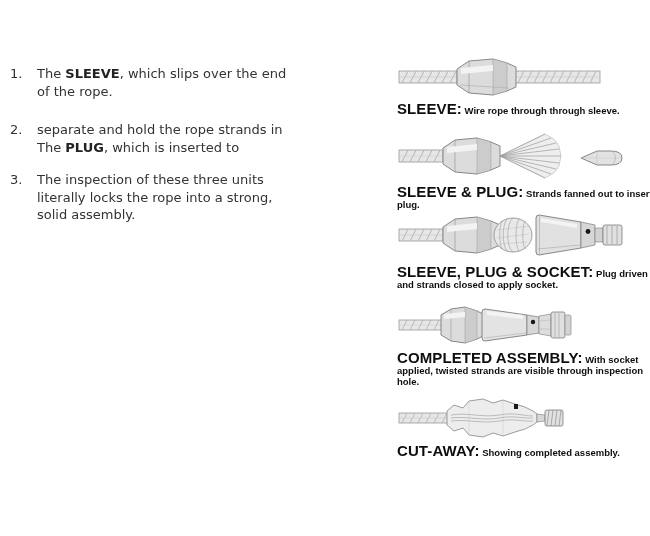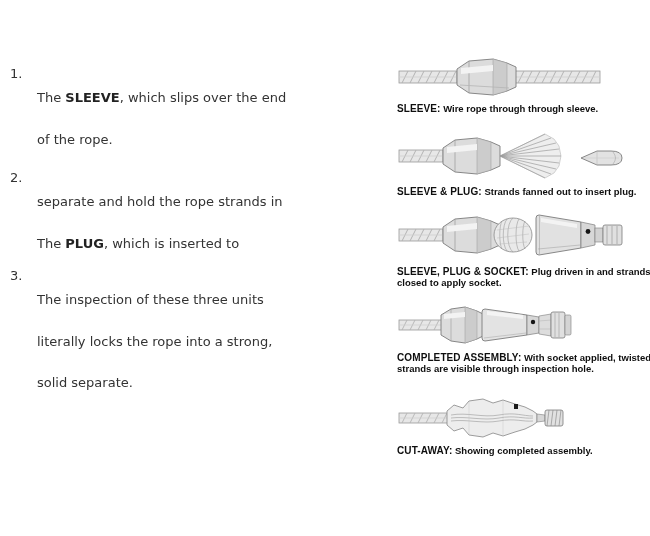--- a/index.html
+++ b/index.html
@@ -6,32 +6,32 @@
   .canvas{
     position:relative;width:650px;height:536px;background:#ffffff;
     font-family:"DejaVu Sans", sans-serif;overflow:hidden;
   }
   
   .steps{position:absolute;left:10px;top:65px;color:#333333;font-size:13px;}
   .step{display:flex;}
   .step.s1{margin-bottom:21px;}
   .step.s2{margin-bottom:15px;}
   .num{flex:0 0 27px;line-height:17.5px;}
-  .ln{white-space:nowrap;line-height:17.5px;margin-top:24px;}
+  .ln{white-space:nowrap;line-height:17.5px;}
   .kw{font-weight:bold;color:#222222;}
   
   .fig{position:absolute;left:397px;margin:0;}
   .fig1{top:55px;} .fig2{top:130px;} .fig3{top:208px;} .fig4{top:302px;} .fig5{top:395px;}
   .fig svg{display:block;}
   .figcap{
     margin-top:4px;width:262px;
     font-family:"Liberation Sans", sans-serif;font-weight:bold;
     color:#0e0e0e;font-size:9.5px;line-height:11px;
   }
-  .cap-label{font-size:10px;letter-spacing:0.1px;}
+  .cap-label{font-size:15px;letter-spacing:0.1px;}
 </style>
 </head>
 <body>
 
 <div class="canvas">
 
   <div class="steps">
 
     <div class="step s1">
       <span class="num">1.</span>
@@ -47,21 +47,21 @@
         <div class="ln">separate and hold the rope strands in</div>
         <div class="ln"><span>The </span><span class="kw">PLUG</span><span>, which is inserted to</span></div>
       </div>
     </div>
 
     <div class="step s3">
       <span class="num">3.</span>
       <div>
         <div class="ln">The inspection of these three units</div>
         <div class="ln">literally locks the rope into a strong,</div>
-        <div class="ln">solid separate.</div>
+        <div class="ln">solid assembly.</div>
       </div>
     </div>
   </div>
 
   <figure class="fig fig1">
     <svg width="205" height="44" viewBox="0 0 205 44">
       <g>
         <rect x="2" y="16" width="58" height="12" fill="#e7e7e7" stroke="#9a9a9a" stroke-width="0.8"></rect>
         <path d="M5 28l6 -12m2 12l6 -12m2 12l6 -12m2 12l6 -12m2 12l6 -12m2 12l6 -12m2 12l6 -12" stroke="#b3b3b3" stroke-width="1" fill="none"></path>
         <path d="M2 22h58" stroke="#cfcfcf" stroke-width="0.8"></path>

